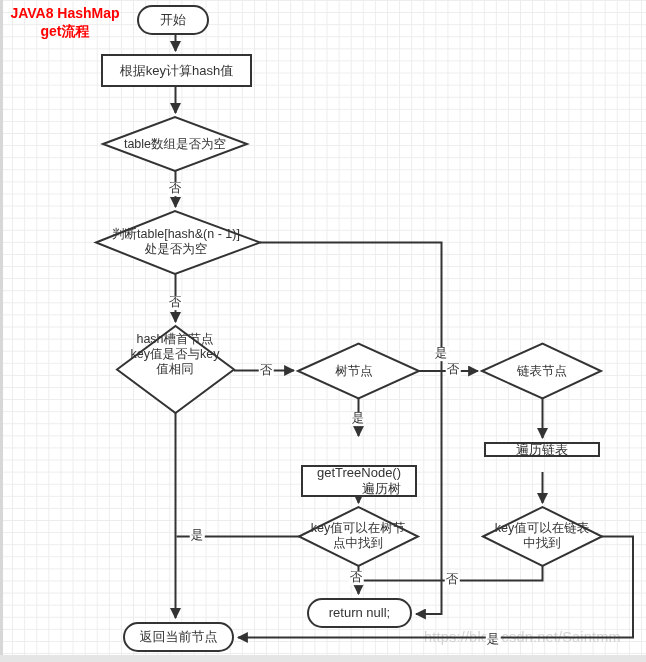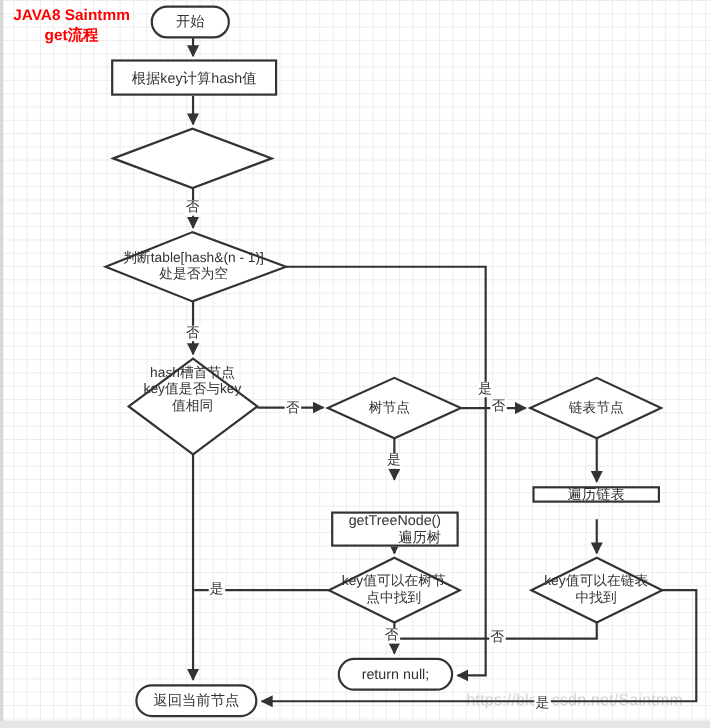--- a/index.html
+++ b/index.html
@@ -73,32 +73,33 @@
       <polygon points="96,242.5 175,211 260,242.5 175,274"></polygon>
       <polygon points="117,369.5 175.5,326 234,369.5 175.5,413"></polygon>
       <polygon points="298,371 358.5,343.5 419,371 358.5,398.5"></polygon>
       <polygon points="482,371 542.5,343.5 601,371 542.5,398.5"></polygon>
       <polygon points="299,536.5 358.5,507 418,536.5 358.5,566"></polygon>
       <polygon points="483,536.5 542.5,507 602,536.5 542.5,566"></polygon>
     </g>
   </svg>
 
   <div class="title">
-    <div>JAVA8 Saintmm</div>
+    <div>JAVA8 HashMap</div>
     <div>get流程</div>
   </div>
 
   <div class="node pill" style="left:137px;top:5px;width:72px;height:30px;">开始</div>
   <div class="node" style="left:101px;top:54px;width:151px;height:33px;">根据key计算hash值</div>
   <div class="node" style="left:301px;top:441px;width:116px;height:32px;margin-top:24px;">getTreeNode()
 遍历树</div>
   <div class="node" style="left:484px;top:442px;width:116px;height:15px;">遍历链表</div>
   <div class="node pill" style="left:307px;top:598px;width:105px;height:30px;">return null;</div>
   <div class="node pill" style="left:123px;top:622px;width:111px;height:30px;">返回当前节点</div>
 
+  <div class="dtext" style="left:175px;top:144px;width:150px;">table数组是否为空</div>
   <div class="dtext" style="left:176px;top:242px;width:176px;">判断table[hash&amp;(n - 1)]
 处是否为空</div>
   <div class="dtext" style="left:175px;top:354px;width:112px;">hash槽首节点
 key值是否与key
 值相同</div>
   <div class="dtext" style="left:354px;top:371px;width:90px;">树节点</div>
   <div class="dtext" style="left:542px;top:371px;width:90px;">链表节点</div>
   <div class="dtext" style="left:358px;top:536px;width:112px;">key值可以在树节
 点中找到</div>
   <div class="dtext" style="left:542px;top:536px;width:112px;text-align:center;">key值可以在链表

